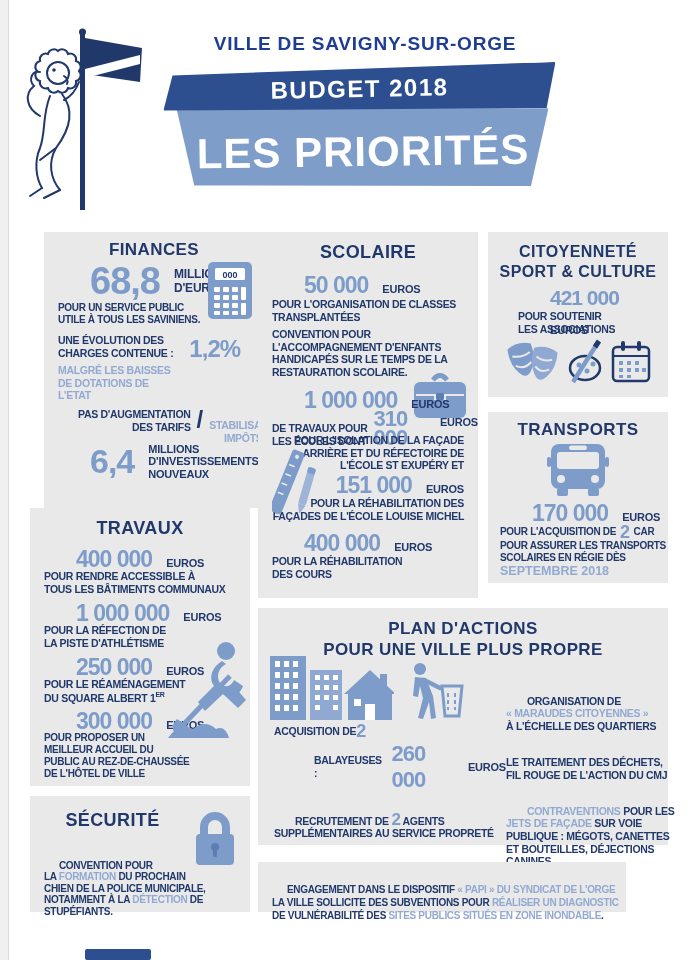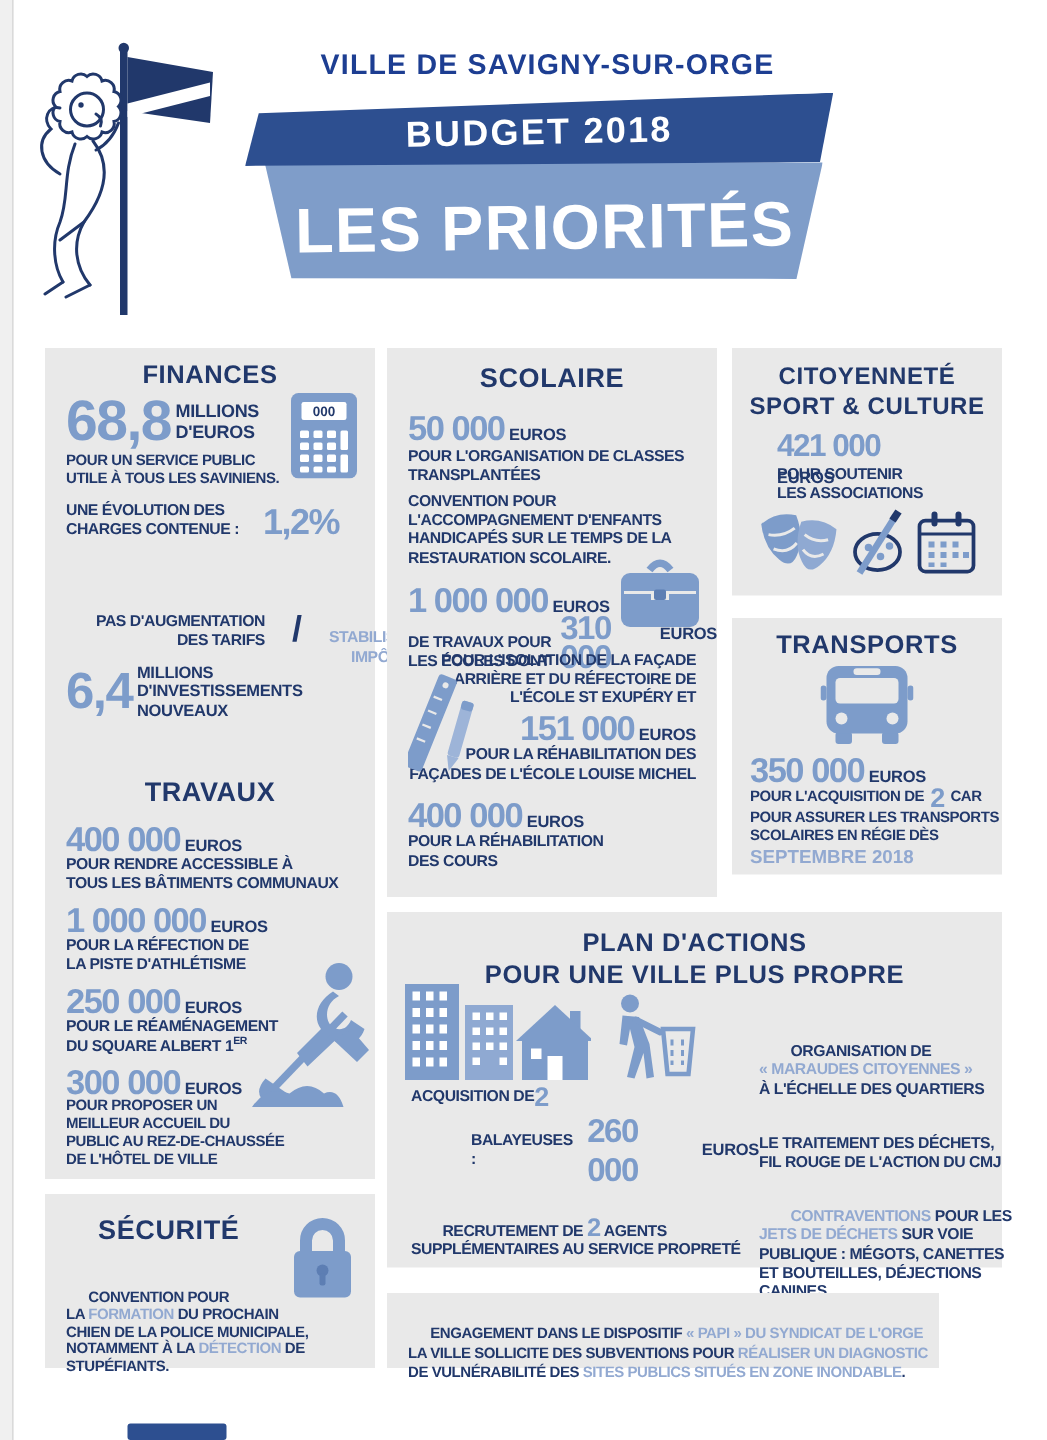--- a/index.html
+++ b/index.html
@@ -6,21 +6,21 @@
   .page{position:relative;width:698px;height:960px;background:#ffffff;overflow:hidden;
         font-family:"Liberation Sans",sans-serif;font-weight:700;}
   .edge-strip{position:absolute;left:0;top:0;width:8px;height:100%;background:#f0f0f0;border-right:1px solid #dadada;}
   .box{position:absolute;background:#e9e9e9;}
   .pl{white-space:pre;}
   .navy{color:#21386b;}
   .light{color:#92a9d1;}
   .sec-title{position:absolute;left:0;width:100%;text-align:center;color:#21386b;
              font-size:17px;letter-spacing:.4px;}
   .body-txt{font-size:10.5px;line-height:1.2;letter-spacing:-.3px;color:#21386b;}
-  .vrow{position:absolute;display:flex;align-items:baseline;gap:3px;}
+  .vrow{position:absolute;display:flex;align-items:baseline;gap:14px;margin-left:32px;}
   .val{color:#7d9cca;letter-spacing:-1px;font-size:22px;}
   .unit{font-size:11px;color:#21386b;letter-spacing:-.2px;}
   .bignum{color:#7d9cca;letter-spacing:-.5px;font-size:18px;line-height:0;}
   .banner-dark{position:absolute;left:163px;top:66px;width:393px;height:46px;background:#2d4f90;
     transform:rotate(-1.2deg);clip-path:polygon(2.5% 12%,100% 0,97.5% 100%,0 88%);
     display:flex;align-items:center;justify-content:center;z-index:3;}
   .banner-dark span{color:#fff;font-size:24px;letter-spacing:1.5px;}
   .banner-light{position:absolute;left:177px;top:104px;width:372px;height:86px;background:#7f9dc9;
     transform:rotate(-.8deg);clip-path:polygon(0 2%,100% 8%,95% 98%,4.5% 92%);
     display:flex;align-items:flex-end;justify-content:center;z-index:2;}
@@ -56,21 +56,21 @@
 
   <div class="city-title">VILLE DE SAVIGNY-SUR-ORGE</div>
 
   <div class="banner-dark">
     <span>BUDGET 2018</span>
   </div>
   <div class="banner-light">
     <span>LES PRIORITÉS</span>
   </div>
 
-  <div class="box" style="left:30px;top:232px;width:220px;height:276px;">
+  <div class="box" style="left:44px;top:232px;width:220px;height:276px;">
     <div class="sec-title" style="top:8px;">FINANCES</div>
 
     <div class="vrow" style="left:14px;top:28px;align-items:center;">
       <span class="val" style="font-size:38px;">68,8</span>
       <span class="unit pl" style="font-size:12px;line-height:1.1;">MILLIONS
 D'EUROS</span>
     </div>
 
     <svg style="position:absolute;right:12px;top:30px;" width="44" height="57" viewBox="0 0 44 57">
       <rect width="44" height="57" rx="5" fill="#7d9cca"></rect>
@@ -96,22 +96,25 @@
 
     <div class="body-txt pl" style="position:absolute;left:14px;top:70px;font-size:10px;">POUR UN SERVICE PUBLIC
 UTILE À TOUS LES SAVINIENS.</div>
 
     <div style="position:absolute;left:14px;top:102px;display:flex;align-items:flex-end;gap:16px;">
       <span class="body-txt pl">UNE ÉVOLUTION DES
 CHARGES CONTENUE :</span>
       <span class="val" style="font-size:24px;line-height:.9;">1,2%</span>
     </div>
 
-
-    <div style="position:absolute;left:34px;top:176px;display:flex;gap:18px;">
+    <div class="body-txt pl light" style="position:absolute;left:14px;top:132px;color:#92a9d1;">MALGRÉ LES BAISSES
+DE DOTATIONS DE
+L'ETAT</div>
+
+    <div style="position:absolute;left:34px;top:176px;display:flex;gap:6px;">
       <span class="body-txt pl right-txt">PAS D'AUGMENTATION
 DES TARIFS</span>
       <span class="navy" style="font-size:24px;line-height:1;">/</span>
       <span class="body-txt pl light right-txt" style="color:#92a9d1;margin-top:11px;">STABILISATION DES
 IMPÔTS LOCAUX</span>
     </div>
 
     <div class="vrow" style="left:14px;top:210px;align-items:center;">
       <span class="val" style="font-size:34px;">6,4</span>
       <span class="unit pl" style="line-height:1.15;">MILLIONS
@@ -242,21 +245,21 @@
       <rect x="58" y="15" width="4" height="10" rx="2" fill="#7d9cca"></rect>
       <rect x="10" y="46" width="11" height="8" rx="2" fill="#7d9cca"></rect>
       <rect x="41" y="46" width="11" height="8" rx="2" fill="#7d9cca"></rect>
       <rect x="4" y="2" width="54" height="45" rx="8" fill="#7d9cca"></rect>
       <rect x="22" y="3.5" width="18" height="4.5" rx="2.2" fill="#e9e9e9"></rect>
       <rect x="10" y="10" width="42" height="17" rx="3" fill="#e9e9e9"></rect>
       <circle cx="14" cy="37" r="4" fill="#e9e9e9"></circle>
       <circle cx="48" cy="37" r="4" fill="#e9e9e9"></circle>
     </svg>
     <div class="vrow" style="left:12px;top:88px;">
-      <span class="val" style="font-size:23px;">350 000</span>
+      <span class="val" style="font-size:23px;">170 000</span>
       <span class="unit">EUROS</span>
     </div>
     <div style="position:absolute;left:12px;top:111px;display:flex;align-items:center;gap:4px;">
       <span class="body-txt" style="font-size:10px;">POUR L'ACQUISITION DE</span>
       <span class="bignum" style="line-height:1;">2</span>
       <span class="body-txt" style="font-size:10px;">CAR</span>
     </div>
     <div class="body-txt pl" style="position:absolute;left:12px;top:128px;font-size:10px;">POUR ASSURER LES TRANSPORTS
 SCOLAIRES EN RÉGIE DÈS</div>
     <div class="light" style="position:absolute;left:12px;top:152px;font-size:12.5px;">SEPTEMBRE 2018</div>
@@ -384,21 +387,21 @@
     <div style="position:absolute;left:248px;top:74px;width:156px;">
       <div class="body-txt pl">
         <span>ORGANISATION DE
 </span><span class="light">« MARAUDES CITOYENNES »</span><span>
 À L'ÉCHELLE DES QUARTIERS</span>
       </div>
       <div class="body-txt pl" style="margin-top:11px;">LE TRAITEMENT DES DÉCHETS,
 FIL ROUGE DE L'ACTION DU CMJ</div>
       <div class="body-txt pl" style="margin-top:11px;">
         <span class="light">CONTRAVENTIONS</span><span> POUR LES
-</span><span class="light">JETS DE DÉCHETS</span><span> SUR VOIE
+</span><span class="light">JETS DE FAÇADE</span><span> SUR VOIE
 PUBLIQUE : MÉGOTS, CANETTES
 ET BOUTEILLES, DÉJECTIONS
 CANINES...</span>
       </div>
     </div>
   </div>
 
   <div class="box" style="left:30px;top:796px;width:220px;height:116px;">
     <div class="sec-title" style="top:14px;width:165px;font-size:18px;">SÉCURITÉ</div>
     <svg style="position:absolute;right:12px;top:10px;" width="46" height="62" viewBox="0 0 46 62">

